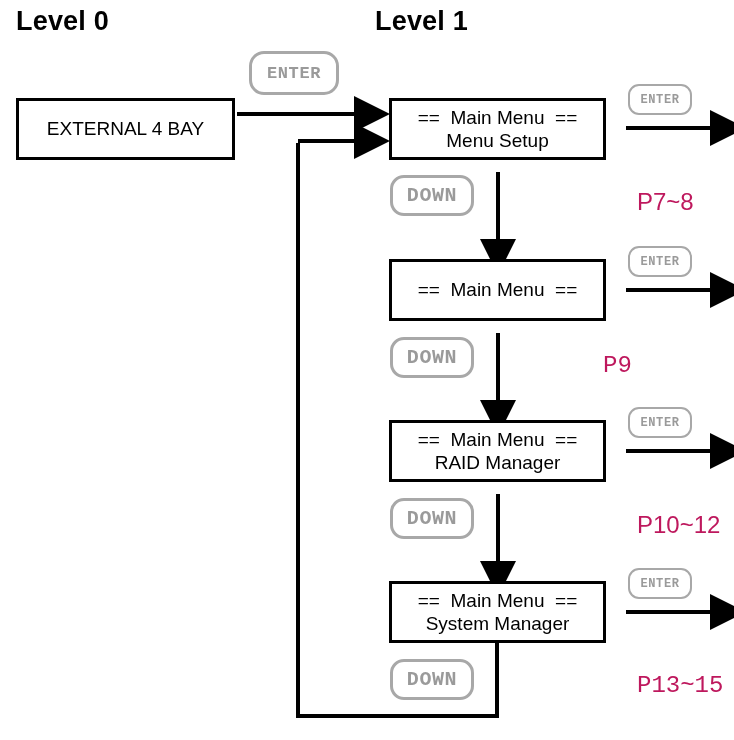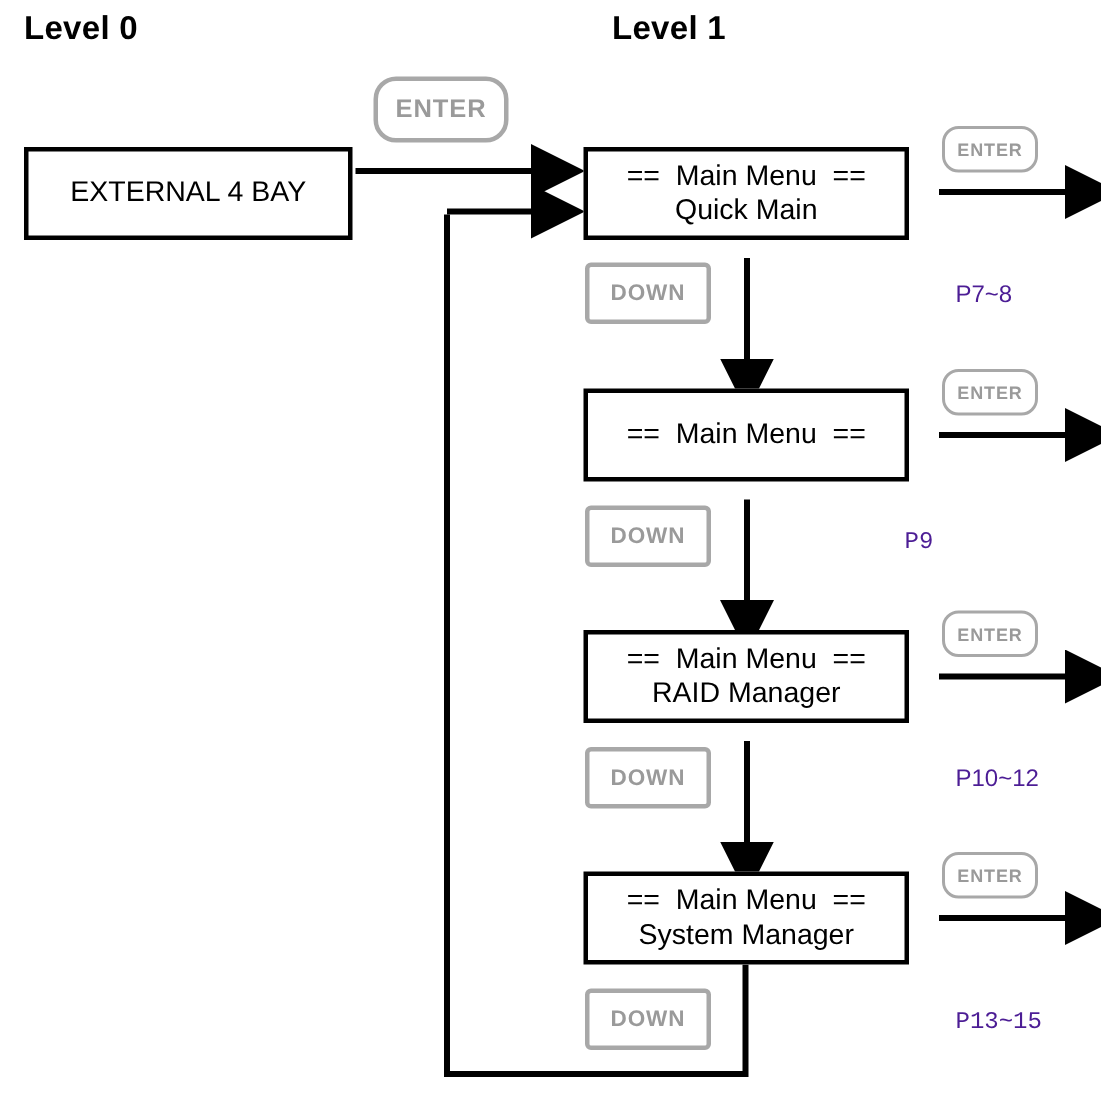--- a/index.html
+++ b/index.html
@@ -15,21 +15,21 @@
   #canvas {
     position: relative;
     width: 734px;
     height: 740px;
     background: #ffffff;
     overflow: hidden;
   }
   
   .level-title {
     position: absolute;
-    font-size: 22px;
+    font-size: 27px;
     font-weight: bold;
     letter-spacing: 0.2px;
     color: #000000;
     white-space: nowrap;
   }
   
   .lcd-box {
     position: absolute;
     box-sizing: border-box;
     border: 3px solid #000000;
@@ -53,41 +53,42 @@
     border: 3px solid #a8a8a8;
     border-radius: 13px;
     background: #ffffff;
     color: #9a9a9a;
     display: flex;
     align-items: center;
     justify-content: center;
     font-weight: bold;
     letter-spacing: 0.6px;
     white-space: nowrap;
+    font-family: Liberation Mono, monospace;
   }
   .key-btn.big {
     border-width: 3px;
     border-radius: 15px;
     font-size: 17px;
   }
   .key-btn.small {
     border-width: 2.5px;
     border-radius: 11px;
     font-size: 12px;
   }
   .key-btn.down {
     border-width: 3px;
-    border-radius: 4px;
-    font-size: 15px;
+    border-radius: 14px;
+    font-size: 20px;
   }
   
   .page-ref {
     position: absolute;
-    font-size: 16px;
-    color: #4c1d95;
+    font-size: 24px;
+    color: #be185d;
     white-space: nowrap;
   }
   
   #connectors {
     position: absolute;
     left: 0;
     top: 0;
     width: 734px;
     height: 740px;
     pointer-events: none;
@@ -118,31 +119,31 @@
     <line x1="498" y1="333" x2="498" y2="404" stroke="#000000" stroke-width="4" marker-end="url(#arrowD)"></line>
     <line x1="498" y1="494" x2="498" y2="565" stroke="#000000" stroke-width="4" marker-end="url(#arrowD)"></line>
 
     <line x1="626" y1="128" x2="714" y2="128" stroke="#000000" stroke-width="4" marker-end="url(#arrowR)"></line>
     <line x1="626" y1="290" x2="714" y2="290" stroke="#000000" stroke-width="4" marker-end="url(#arrowR)"></line>
     <line x1="626" y1="451" x2="714" y2="451" stroke="#000000" stroke-width="4" marker-end="url(#arrowR)"></line>
     <line x1="626" y1="612" x2="714" y2="612" stroke="#000000" stroke-width="4" marker-end="url(#arrowR)"></line>
   </svg>
 
   <div class="level-title" style="left:16px; top:6px;">Level 0</div>
-  <div class="level-title" style="left:408px; top:6px;">Level 1</div>
+  <div class="level-title" style="left:375px; top:6px;">Level 1</div>
 
   <div class="lcd-box" style="left:16px; top:98px; width:219px; height:62px;">
     <div class="lcd-line">EXTERNAL 4 BAY</div>
   </div>
 
   <div class="key-btn big" style="left:249px; top:51px; width:90px; height:44px;">ENTER</div>
 
   <div class="lcd-box" style="left:389px; top:98px; width:217px; height:62px;">
     <div class="lcd-line">==  Main Menu  ==</div>
-    <div class="lcd-line">Quick Main</div>
+    <div class="lcd-line">Menu Setup</div>
   </div>
   <div class="key-btn small" style="left:628px; top:84px; width:64px; height:31px;">ENTER</div>
   <div class="key-btn down" style="left:390px; top:175px; width:84px; height:41px;">DOWN</div>
   <div class="page-ref" style="left:637px; top:188px;">P7~8</div>
 
   <div class="lcd-box" style="left:389px; top:259px; width:217px; height:62px;">
     <div class="lcd-line">==  Main Menu  ==</div>
   </div>
   <div class="key-btn small" style="left:628px; top:246px; width:64px; height:31px;">ENTER</div>
   <div class="key-btn down" style="left:390px; top:337px; width:84px; height:41px;">DOWN</div>

